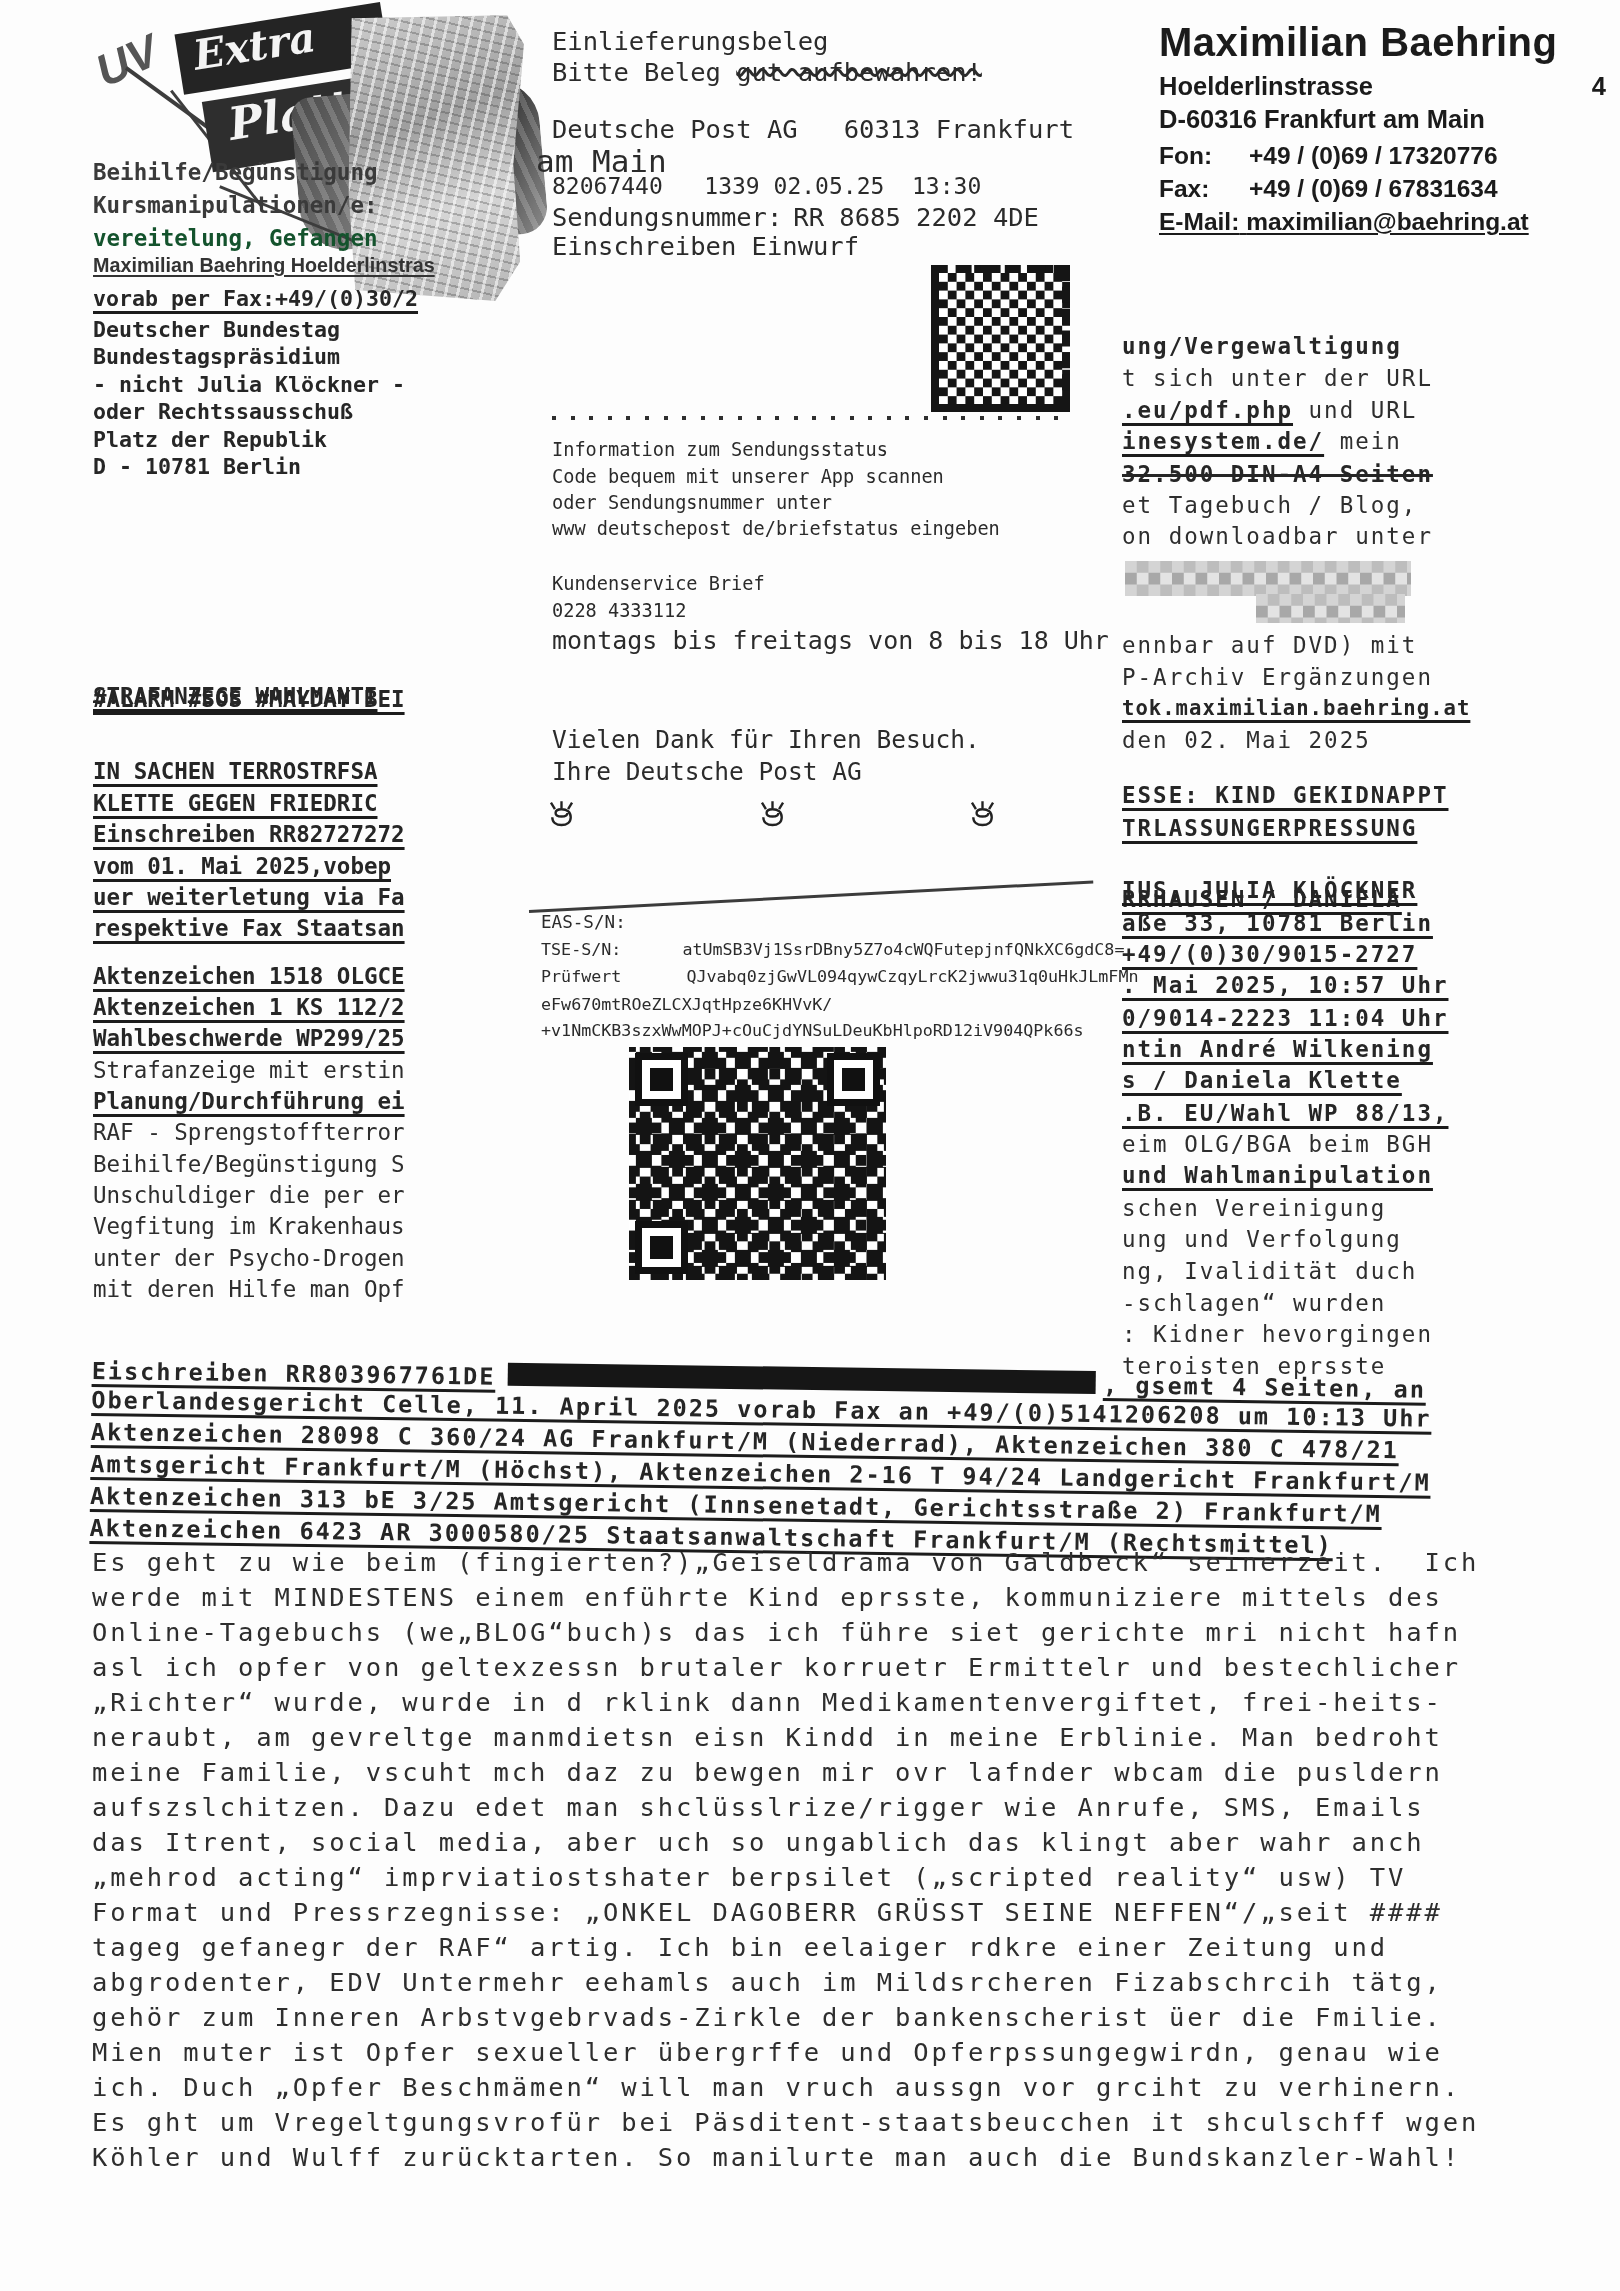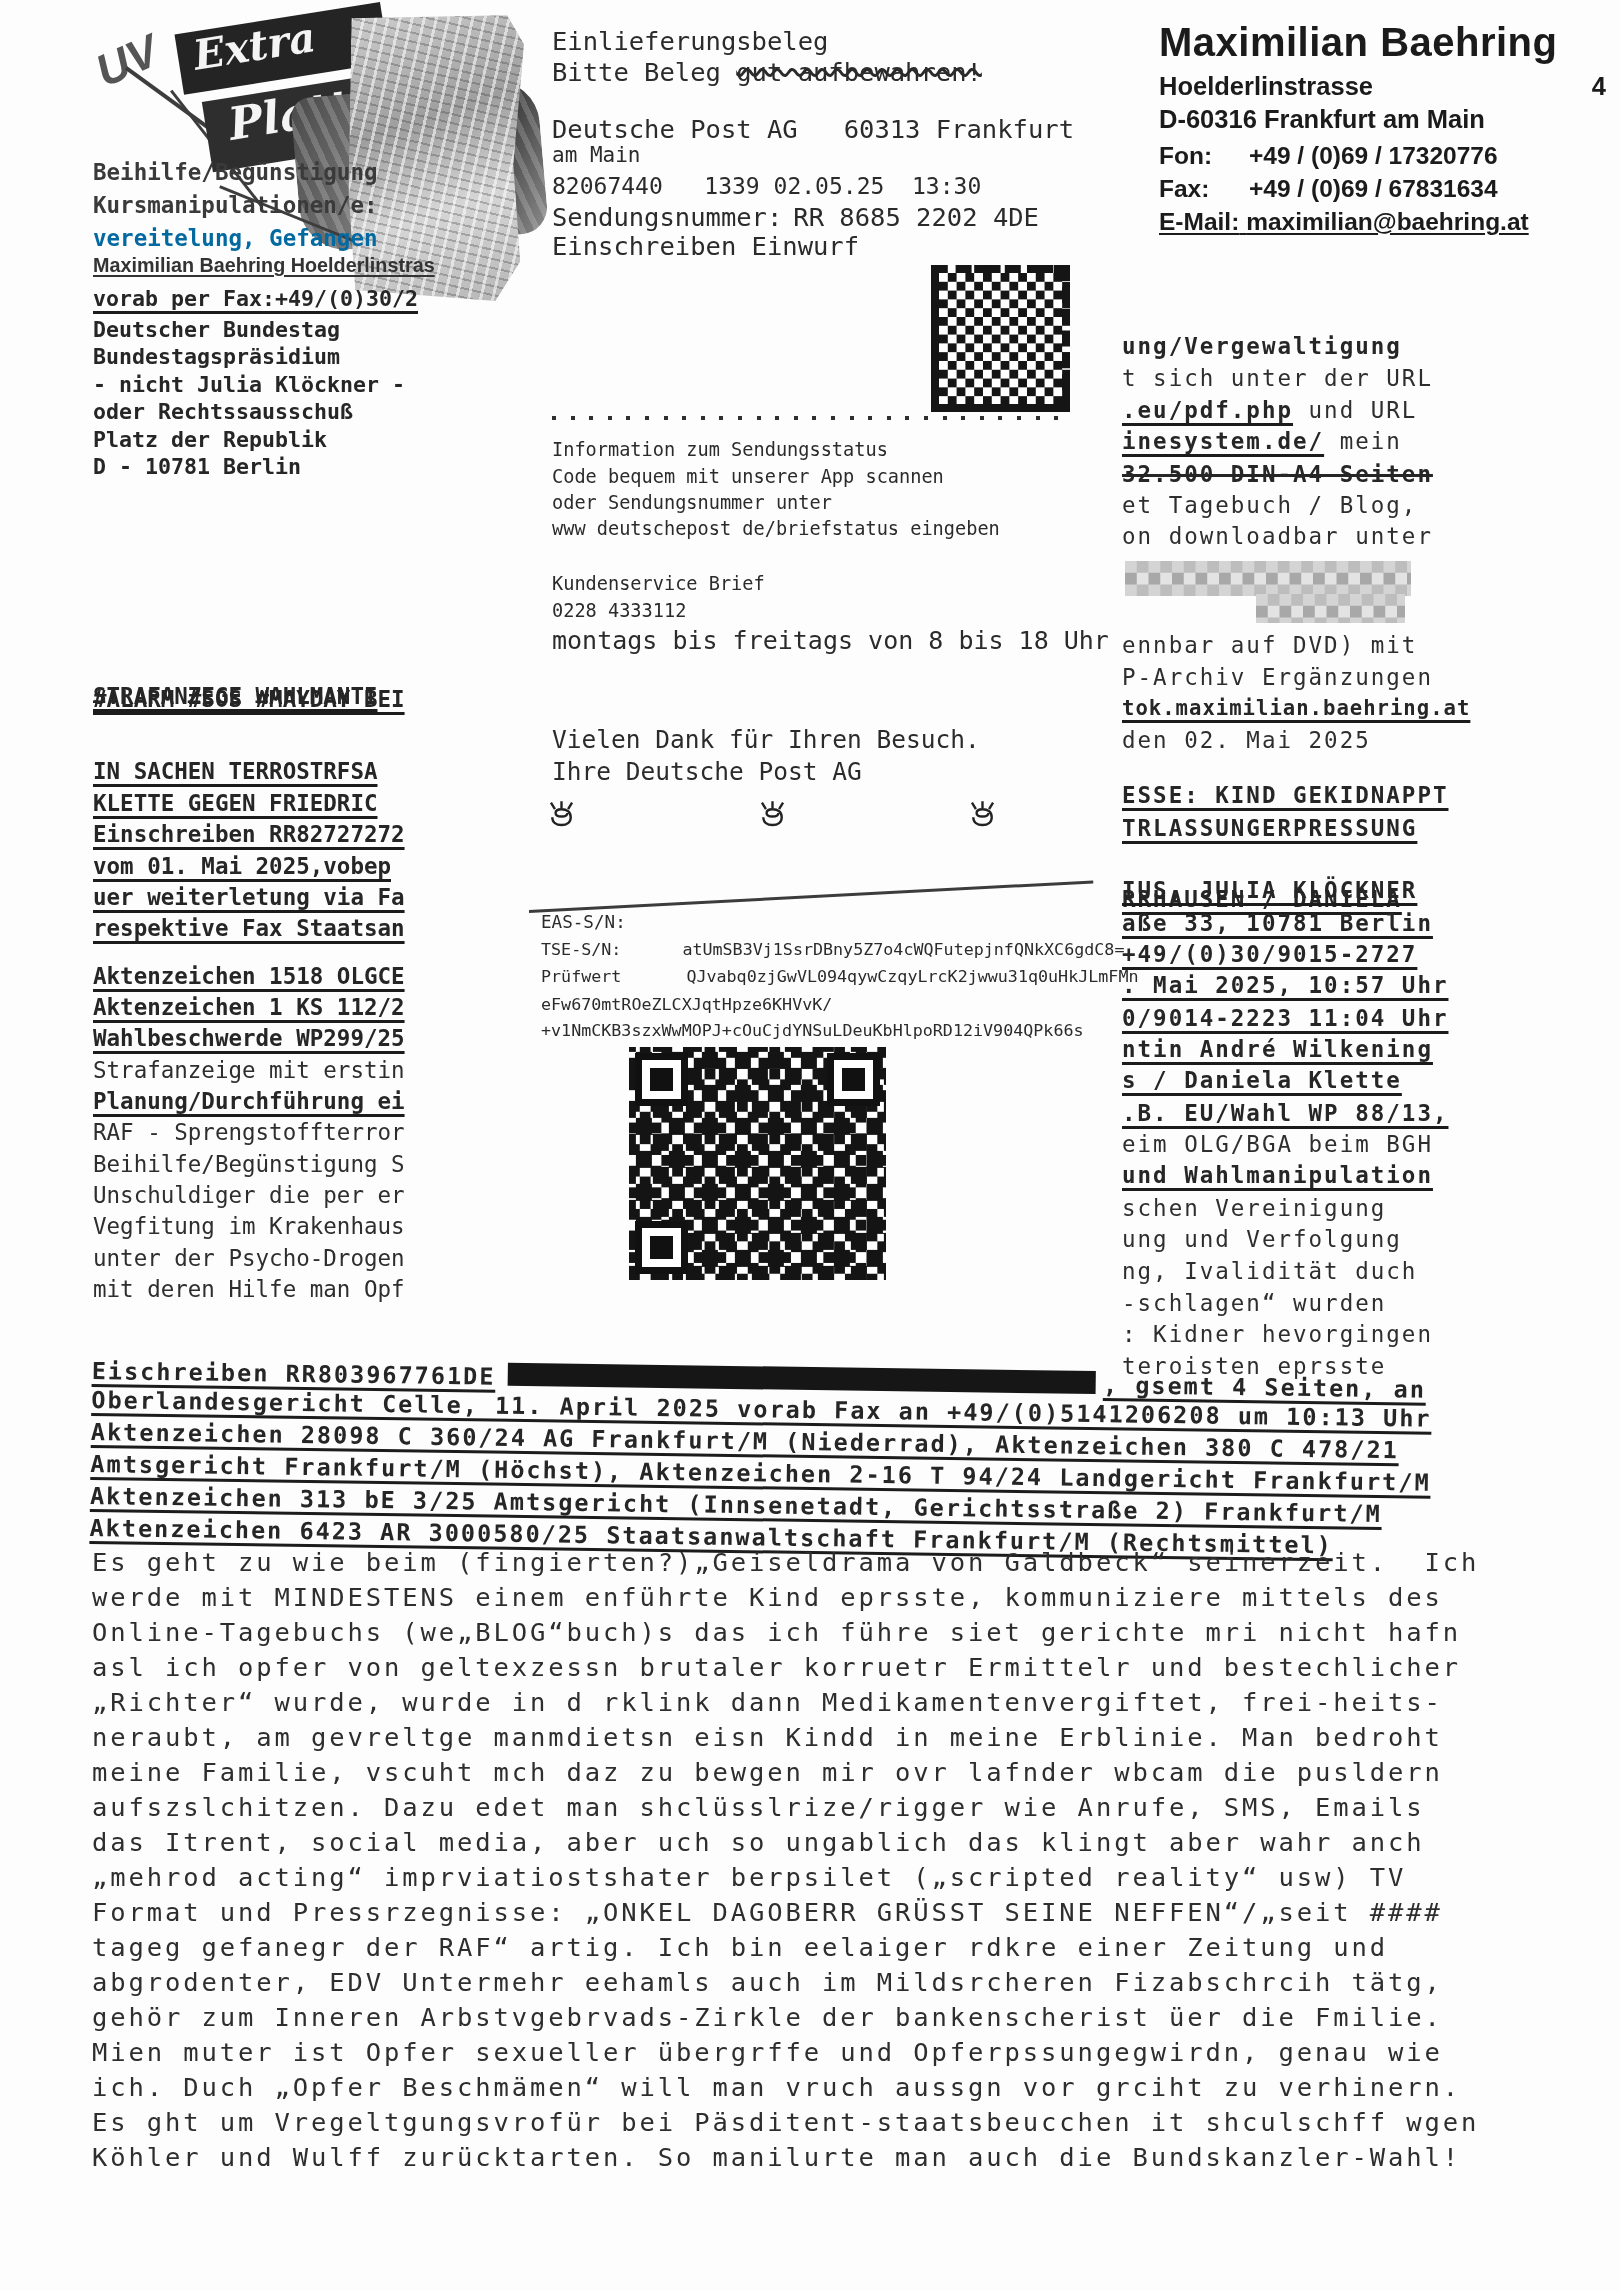--- a/index.html
+++ b/index.html
@@ -73,21 +73,21 @@
       <span>+49 / (0)69 / 67831634</span>
     </div>
     <div class="hdr u2" style="font-size:24.5px; margin-top:4.9px;">
       <span>E-Mail:</span>
       <span>maximilian@baehring.at</span>
     </div>
   </div>
 
   <div class="abs tw leftcol" style="left:93px; top:159px; color:#3a3a3a;">Beihilfe/Begünstigung</div>
   <div class="abs tw leftcol" style="left:93px; top:192px; color:#3a3a3a;">Kursmanipulationen/e:</div>
-  <div class="abs tw leftcol" style="left:93px; top:225px; color:#0369a1;">vereitelung, Gefangen</div>
+  <div class="abs tw leftcol" style="left:93px; top:225px; color:#14532d;">vereitelung, Gefangen</div>
 
   <div class="abs sans u2" style="left:93px; top:253px; font-size:20.6px; font-weight:bold; color:#333; transform:scaleX(.96); transform-origin:left;">Maximilian Baehring Hoelderlinstras</div>
   <div class="abs tw u" style="left:93px; top:286px; font-size:21.6px;">vorab per Fax:+49/(0)30/2</div>
 
   <div class="abs" style="left:93px; top:316px;">
     <div class="tw" style="font-size:21.6px; line-height:27.4px;">Deutscher Bundestag</div>
     <div class="tw" style="font-size:21.6px; line-height:27.4px;">Bundestagspräsidium</div>
     <div class="tw" style="font-size:21.6px; line-height:27.4px;">- nicht Julia Klöckner -</div>
     <div class="tw" style="font-size:21.6px; line-height:27.4px;">oder Rechtssausschuß</div>
     <div class="tw" style="font-size:21.6px; line-height:27.4px;">Platz der Republik</div>
@@ -112,21 +112,21 @@
   <div class="abs twr leftcol" style="left:93px; top:1119px;">RAF - Sprengstoffterror</div>
   <div class="abs twr leftcol" style="left:93px; top:1151px;">Beihilfe/Begünstigung S</div>
   <div class="abs twr leftcol" style="left:93px; top:1182px;">Unschuldiger die per er</div>
   <div class="abs twr leftcol" style="left:93px; top:1213px;">Vegfitung im Krakenhaus</div>
   <div class="abs twr leftcol" style="left:93px; top:1245px;">unter der Psycho-Drogen</div>
   <div class="abs twr leftcol" style="left:93px; top:1276px;">mit deren Hilfe man Opf</div>
 
   <div class="abs rec" style="left:552px; top:25.5px; font-size:25.5px;">Einlieferungsbeleg</div>
   <div class="abs rec" style="left:552px; top:57px; font-size:25.5px;"><span>Bitte Beleg </span><span class="scribble">gut aufbewahren!</span></div>
   <div class="abs rec" style="left:552px; top:114px; font-size:25.5px;">Deutsche Post AG   60313 Frankfurt</div>
-  <div class="abs rec" style="left:552px; top:143px; font-size:21px;">am Main</div>
+  <div class="abs rec" style="left:536px; top:143px; font-size:31px;">am Main</div>
   <div class="abs rec" style="left:552px; top:173px; font-size:23px;">82067440   1339 02.05.25  13:30</div>
   <div class="abs rec" style="left:552px; top:202px; font-size:25.5px;"><span>Sendungsnummer:</span><span style="margin-left:11px;">RR 8685 2202 4DE</span></div>
   <div class="abs rec" style="left:552px; top:231px; font-size:25.5px;">Einschreiben Einwurf</div>
 
   <div class="abs dm" style="left:931px; top:265px; width:139px; height:147px;"></div>
 
   <div class="abs dots" style="left:552px; top:416px; width:514px;"></div>
 
   <div class="abs rec" style="left:552px; top:439px; font-size:18.6px;">Information zum Sendungsstatus</div>
   <div class="abs rec" style="left:552px; top:466px; font-size:18.6px;">Code bequem mit unserer App scannen</div>

